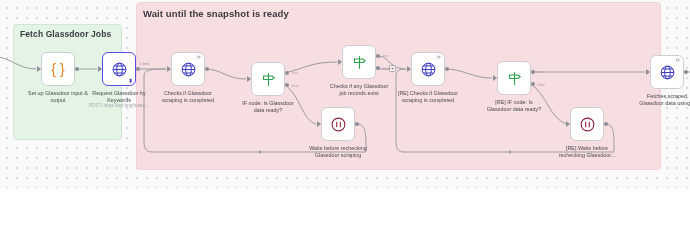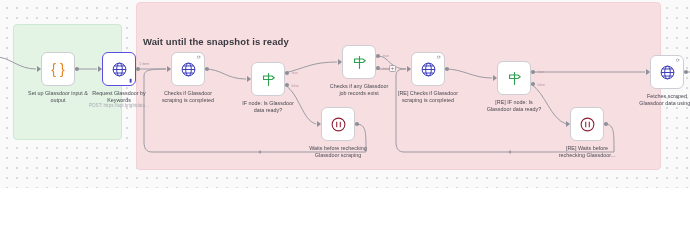--- a/index.html
+++ b/index.html
@@ -36,21 +36,21 @@
     border: 1px solid #f2d2d6;
   }
   .group-title {
     position: absolute;
     font-weight: 700;
     color: #3a3a40;
     white-space: nowrap;
     letter-spacing: 0.1px;
   }
   .group-title.green { font-size: 8.5px; }
-  .group-title.pink  { font-size: 9.5px; margin-top: 28px; }
+  .group-title.pink  { font-size: 9.5px; }
 
   
   #edges {
     position: absolute;
     left: 0; top: 0;
     width: 690px; height: 188px;
     pointer-events: none;
   }
   .edge {
     fill: none;
@@ -179,20 +179,21 @@
   
   .icon-svg { display: block; }
 </style>
 </head>
 <body>
 
 <div id="canvas">
 
   <div class="group group-green" style="left:13px; top:24px; width:109px; height:116px;">
   </div>
+  <div class="group-title green" style="left:20px; top:29px;">Fetch Glassdoor Jobs</div>
 
   <div class="group group-pink" style="left:136px; top:2px; width:525px; height:168px;">
   </div>
   <div class="group-title pink" style="left:143px; top:8px;">Wait until the snapshot is ready</div>
 
   <svg id="edges">
 
     <path class="edge" d="M -4 57 C 10 57, 18 69, 36 69"></path>
 
     <path class="edge" d="M 75 69 L 97 69"></path>

